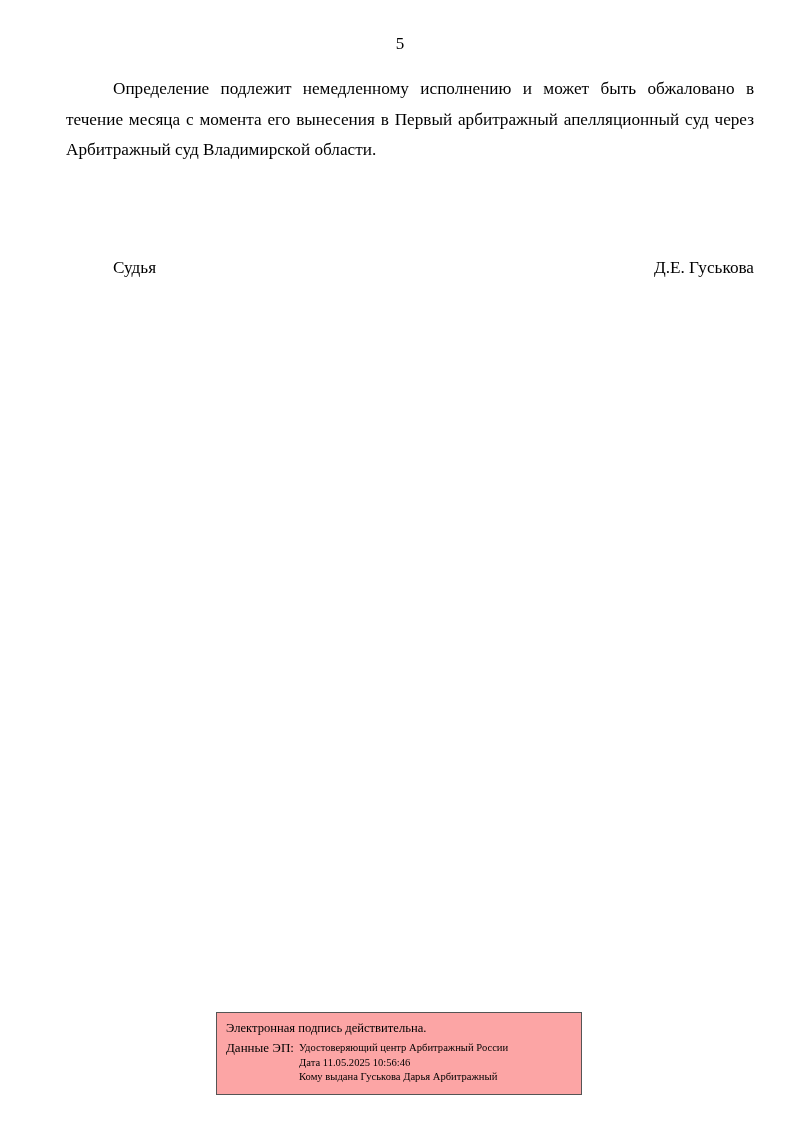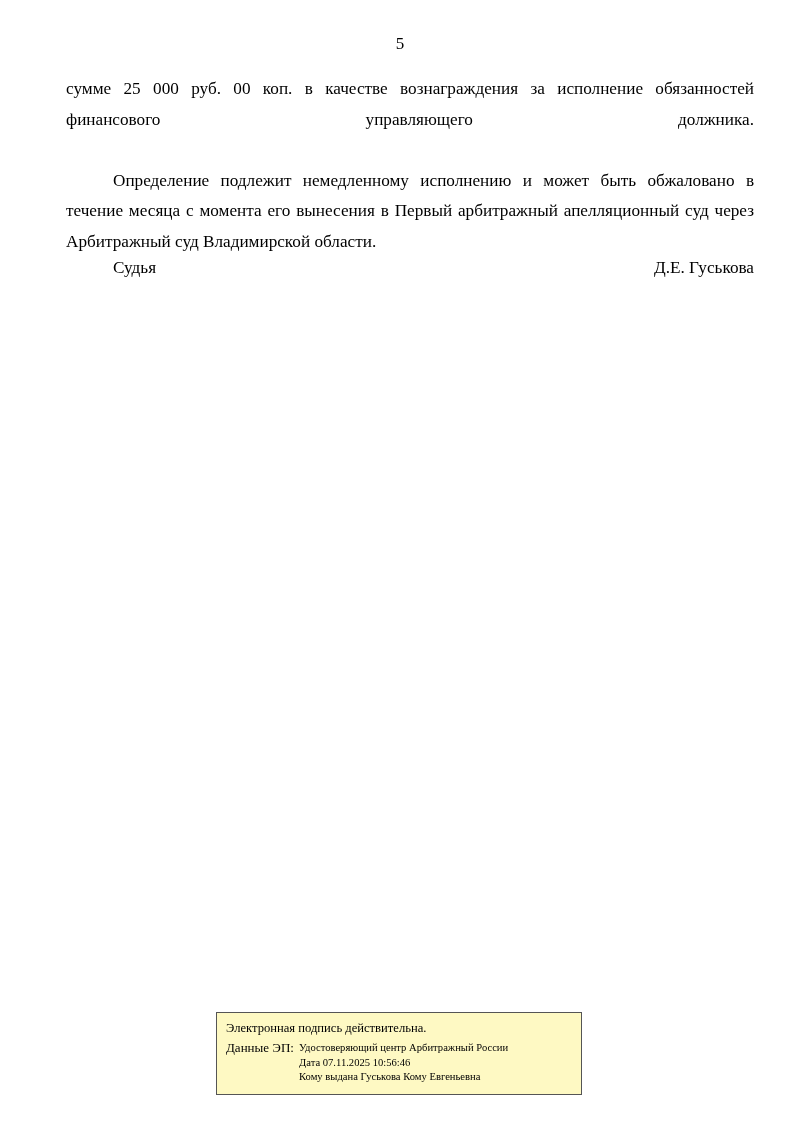--- a/index.html
+++ b/index.html
@@ -73,21 +73,21 @@
     white-space: nowrap;
   }
   .esign-box {
     position: absolute;
     left: 216px;
     top: 1012px;
     width: 366px;
     height: 83px;
     border: 1px solid #555555;
     box-sizing: border-box;
-    background: #fef9c3;
+    background: #fca5a5;
   }
   .esign-line1 {
     position: absolute;
     left: 9px;
     top: 7px;
     font-size: 12.6px;
     line-height: 16px;
     white-space: nowrap;
   }
   .esign-label {
@@ -111,32 +111,31 @@
   }
 </style>
 </head>
 <body>
 
 <div class="page">
 
   <div class="page-number">5</div>
 
   <div class="body-text">
-    <p class="para stretch-last">сумме 25 000 руб. 00 коп. в качестве вознаграждения за исполнение обязанностей финансового управляющего должника.</p>
     <p class="para indent">Определение подлежит немедленному исполнению и может быть обжаловано в течение месяца с момента его вынесения в Первый арбитражный апелляционный суд через Арбитражный суд Владимирской области.</p>
   </div>
 
   <div class="signature-row">
     <span class="signature-role">Судья</span>
     <span class="signature-name">Д.Е. Гуськова</span>
   </div>
 
   <div class="esign-box">
     <div class="esign-line1">Электронная подпись действительна.</div>
     <div class="esign-label">Данные ЭП:</div>
     <div class="esign-details">
       <div>Удостоверяющий центр Арбитражный России</div>
-      <div>Дата 07.11.2025 10:56:46</div>
-      <div>Кому выдана Гуськова Кому Евгеньевна</div>
+      <div>Дата 11.05.2025 10:56:46</div>
+      <div>Кому выдана Гуськова Дарья Арбитражный</div>
     </div>
   </div>
 
 </div>
 
 </body></html>

